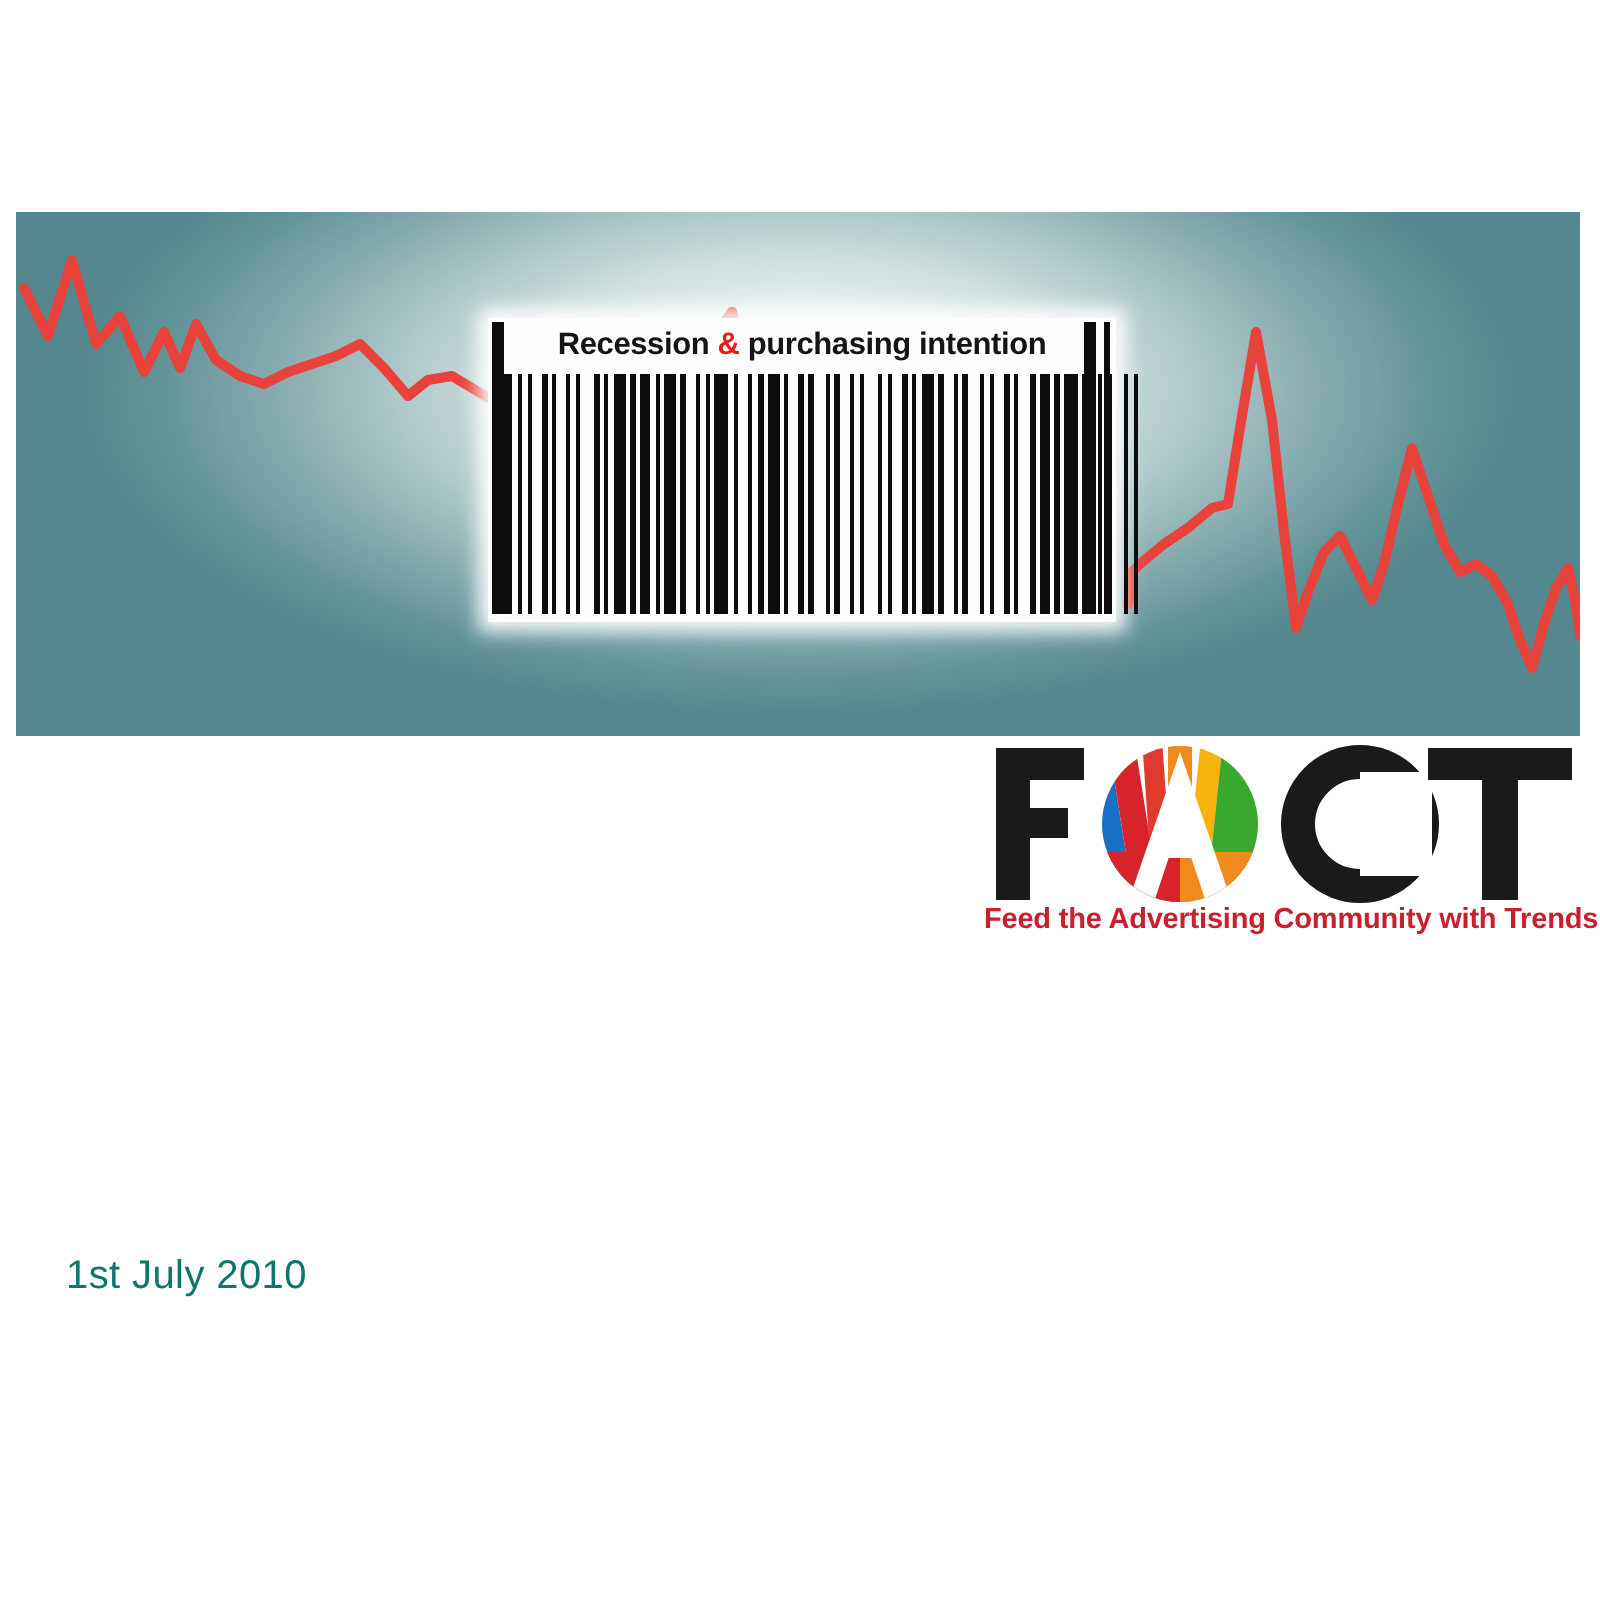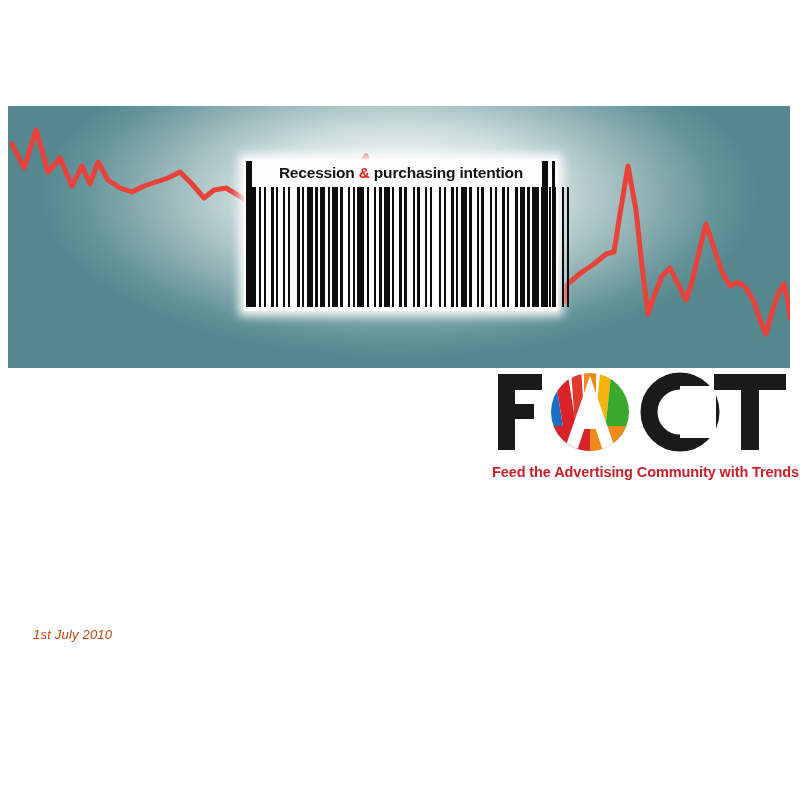--- a/index.html
+++ b/index.html
@@ -94,21 +94,21 @@
     height: 112px;
   }
   .logo-word {
     position: absolute;
     left: 0; top: 0;
     width: 300px; height: 88px;
   }
   .logo-tag {
     position: absolute;
     left: 0;
-    top: 96px;
+    top: 84px;
     width: 300px;
     text-align: left;
     font-size: 14.5px;
     font-weight: bold;
     color: #c8202c;
     letter-spacing: -0.1px;
     white-space: nowrap;
     font-family: "Liberation Sans", sans-serif;
   }
 
@@ -122,26 +122,25 @@
     line-height: 49px;
     color: #4c6f74;
     font-family: "Liberation Sans", sans-serif;
     font-weight: 400;
     letter-spacing: -0.2px;
   }
   .date {
     position: absolute;
     left: 33px;
     top: 627px;
-    font-size: 13px;
-    color: #c2410c;
+    font-size: 20px;
+    color: #0f766e;
     font-family: "Liberation Sans", sans-serif;
     font-weight: 400;
     letter-spacing: 0.2px;
-    font-style: italic;
   }
 </style>
 </head>
 <body>
 
 <div id="slide">
 
   <div class="banner">
 
     <svg class="banner-svg" viewBox="0 0 782 262" preserveAspectRatio="none">

